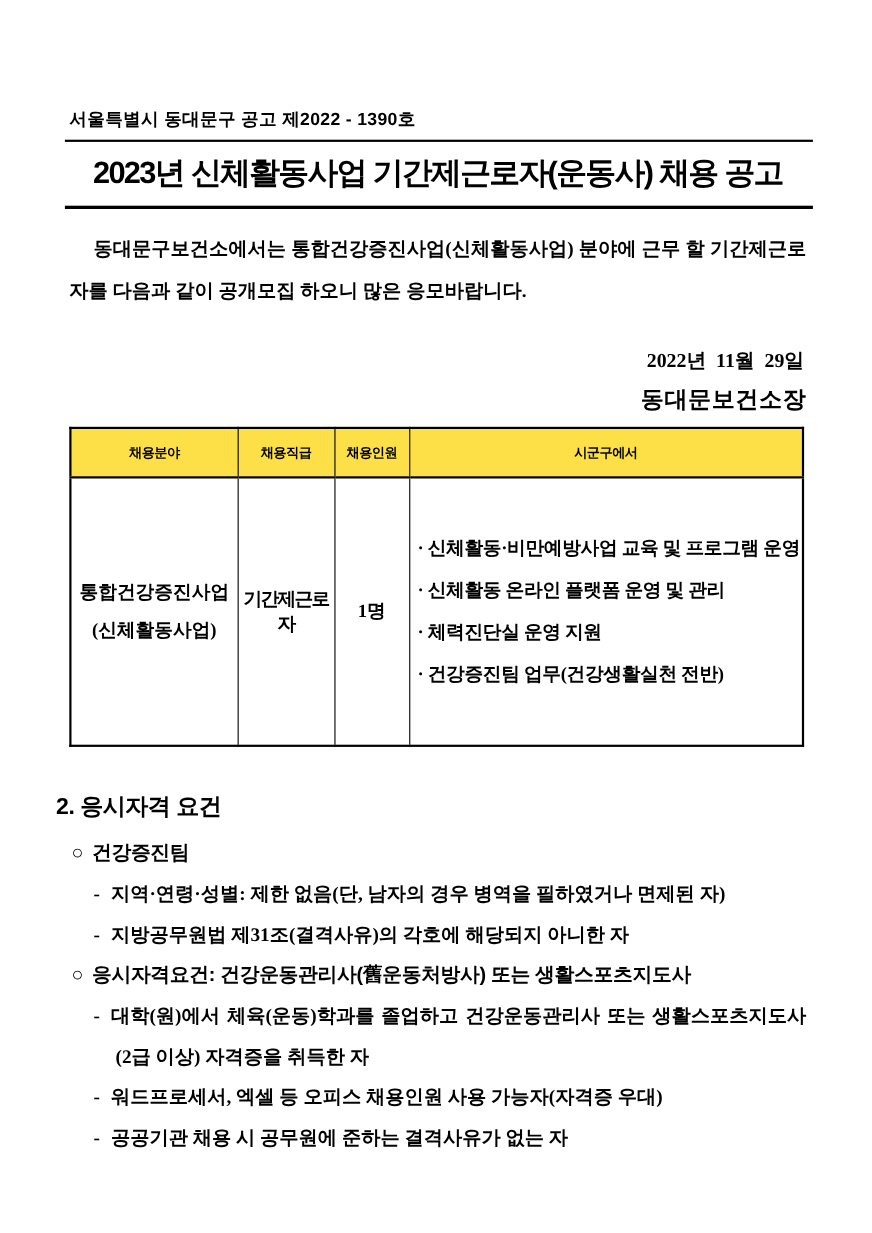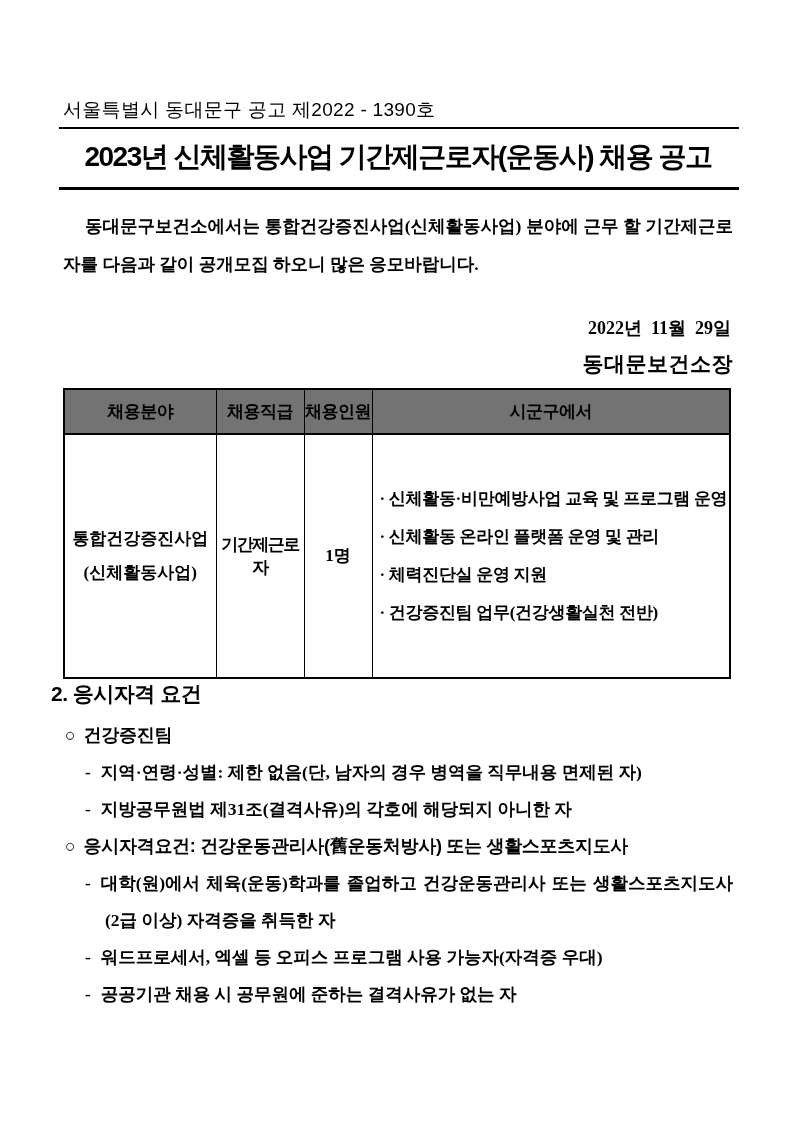--- a/index.html
+++ b/index.html
@@ -11,22 +11,22 @@
     background: #ffffff;
     box-sizing: border-box;
     padding: 100px 60px 0 63px;
     font-family: "Liberation Serif", "DejaVu Serif", serif;
     font-weight: 600;
     color: #000000;
     overflow: hidden;
   }
   .doc-no {
     font-family: "Liberation Sans", "DejaVu Sans", sans-serif;
-    font-weight: 400;
-    font-size: 19px;
+    font-weight: 700;
+    font-size: 16px;
     line-height: 20px;
     letter-spacing: 0.3px;
   }
   .rule { background: #000000; margin-left: -4px; margin-right: -6px; }
   .rule-thin  { height: 2px; margin-top: 7px; }
   .rule-thick { height: 3px; margin-top: 9px; }
   .title {
     margin: 7px 0 0 0;
     font-family: "Liberation Sans", "DejaVu Sans", sans-serif;
     font-weight: 800;
@@ -63,38 +63,38 @@
   }
   .section-heading {
     margin: 0 0 0 -12px;
     font-family: "Liberation Sans", "DejaVu Sans", sans-serif;
     font-weight: 800;
     font-size: 21px;
     line-height: 30px;
     letter-spacing: -0.5px;
   }
   .section1-heading { margin-top: 20px; }
-  .section2-heading { }
+  .section2-heading { margin-top: 40px; }
   table.recruit {
     margin-top: 9px;
     width: 668px;
     border-collapse: collapse;
     table-layout: fixed;
   }
   table.recruit th, table.recruit td {
     border: 1px solid #000000;
     box-sizing: border-box;
   }
   table.recruit { border: 2px solid #000000; }
   table.recruit thead th {
     height: 45px;
-    background: #737373;
-    font-family: "Liberation Sans", "DejaVu Sans", sans-serif;
-    font-weight: 800;
-    font-size: 17px;
+    background: #fde047;
+    font-family: "Liberation Sans", "DejaVu Sans", sans-serif;
+    font-weight: 800;
+    font-size: 12px;
     text-align: center;
     vertical-align: middle;
     border-bottom-width: 2px;
     padding: 0;
     letter-spacing: -0.5px;
   }
   table.recruit tbody td {
     height: 244px;
     vertical-align: middle;
     font-size: 17px;
@@ -174,32 +174,32 @@
     </tbody>
   </table>
 
   <h2 class="section-heading section2-heading">2. 응시자격 요건</h2>
 
   <div class="req-list">
     <div class="req-item circle">
       <span class="marker">○</span><span>건강증진팀</span>
     </div>
     <div class="req-item dash">
-      <span class="marker">-</span><span>지역·연령·성별: 제한 없음(단, 남자의 경우 병역을 직무내용 면제된 자)</span>
+      <span class="marker">-</span><span>지역·연령·성별: 제한 없음(단, 남자의 경우 병역을 필하였거나 면제된 자)</span>
     </div>
     <div class="req-item dash">
       <span class="marker">-</span><span>지방공무원법 제31조(결격사유)의 각호에 해당되지 아니한 자</span>
     </div>
     <div class="req-item circle">
       <span class="marker">○</span><span>응시자격요건: 건강운동관리사(舊운동처방사) 또는 생활스포츠지도사</span>
     </div>
     <div class="req-item dash">
       <span class="marker">-</span><span>대학(원)에서 체육(운동)학과를 졸업하고 건강운동관리사 또는 생활스포츠지도사(2급 이상) 자격증을 취득한 자</span>
     </div>
     <div class="req-item dash">
-      <span class="marker">-</span><span>워드프로세서, 엑셀 등 오피스 프로그램 사용 가능자(자격증 우대)</span>
+      <span class="marker">-</span><span>워드프로세서, 엑셀 등 오피스 채용인원 사용 가능자(자격증 우대)</span>
     </div>
     <div class="req-item dash">
       <span class="marker">-</span><span>공공기관 채용 시 공무원에 준하는 결격사유가 없는 자</span>
     </div>
   </div>
 
 </div>
 
 </body></html>

